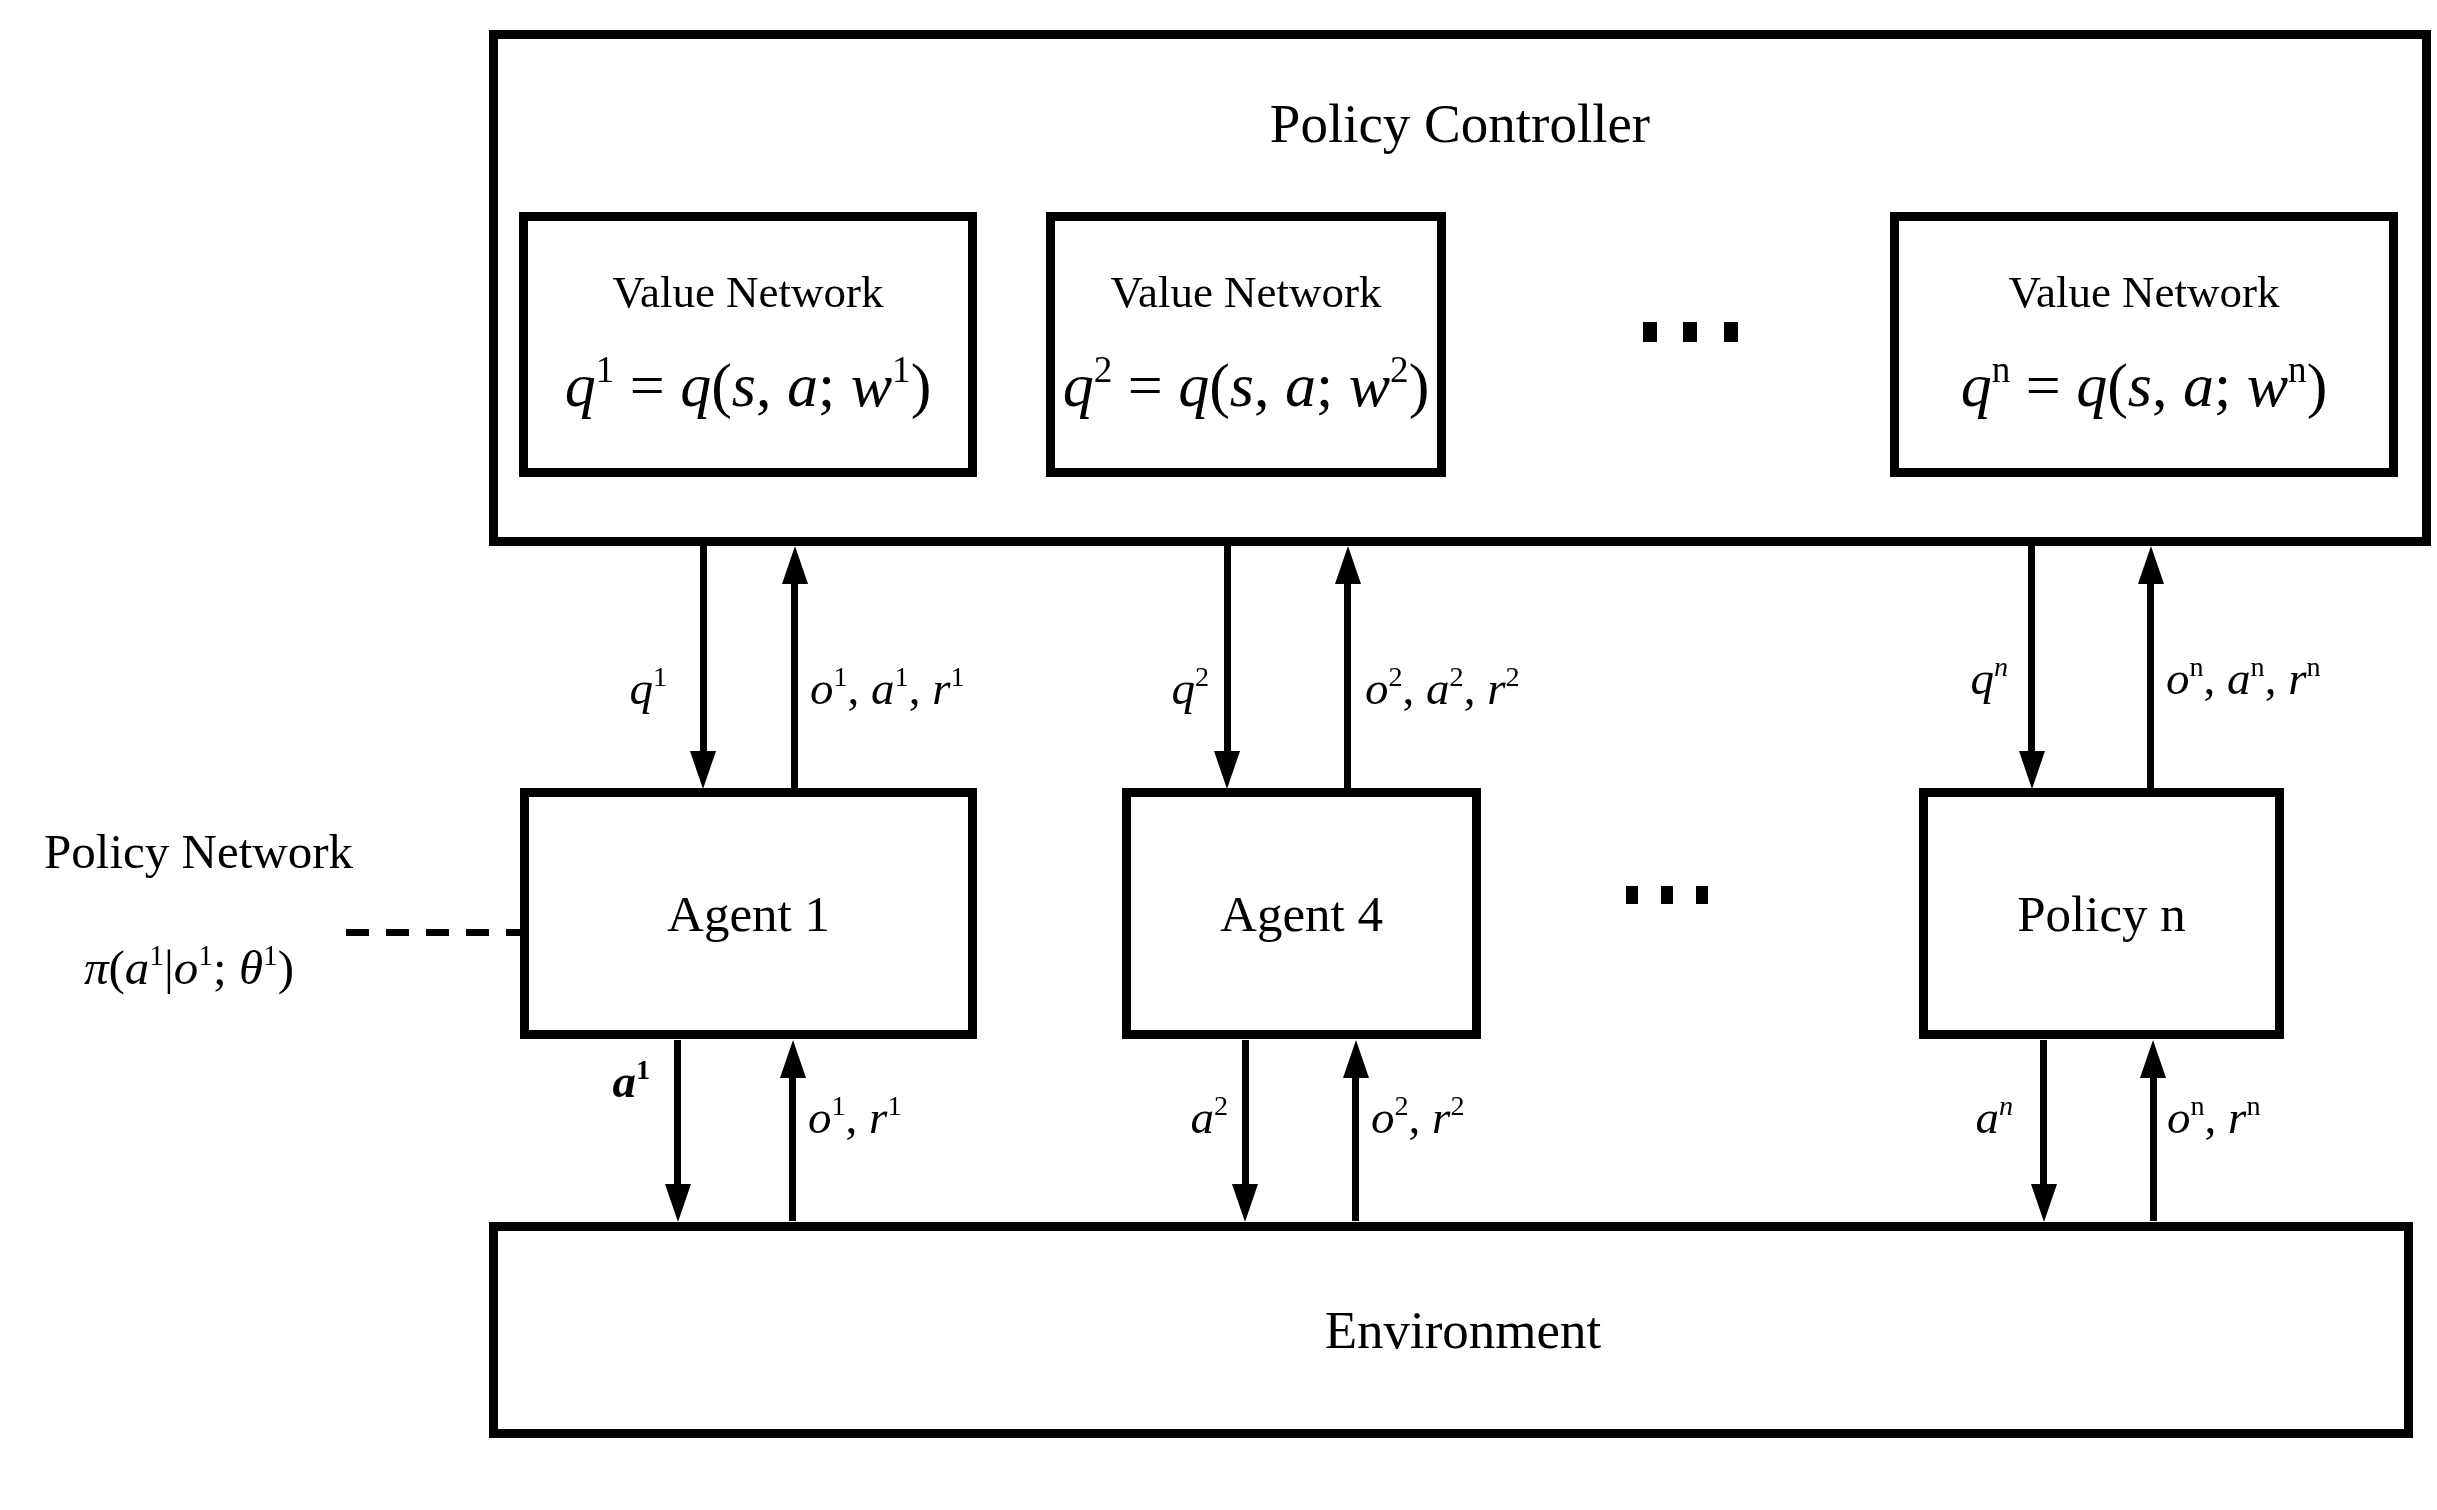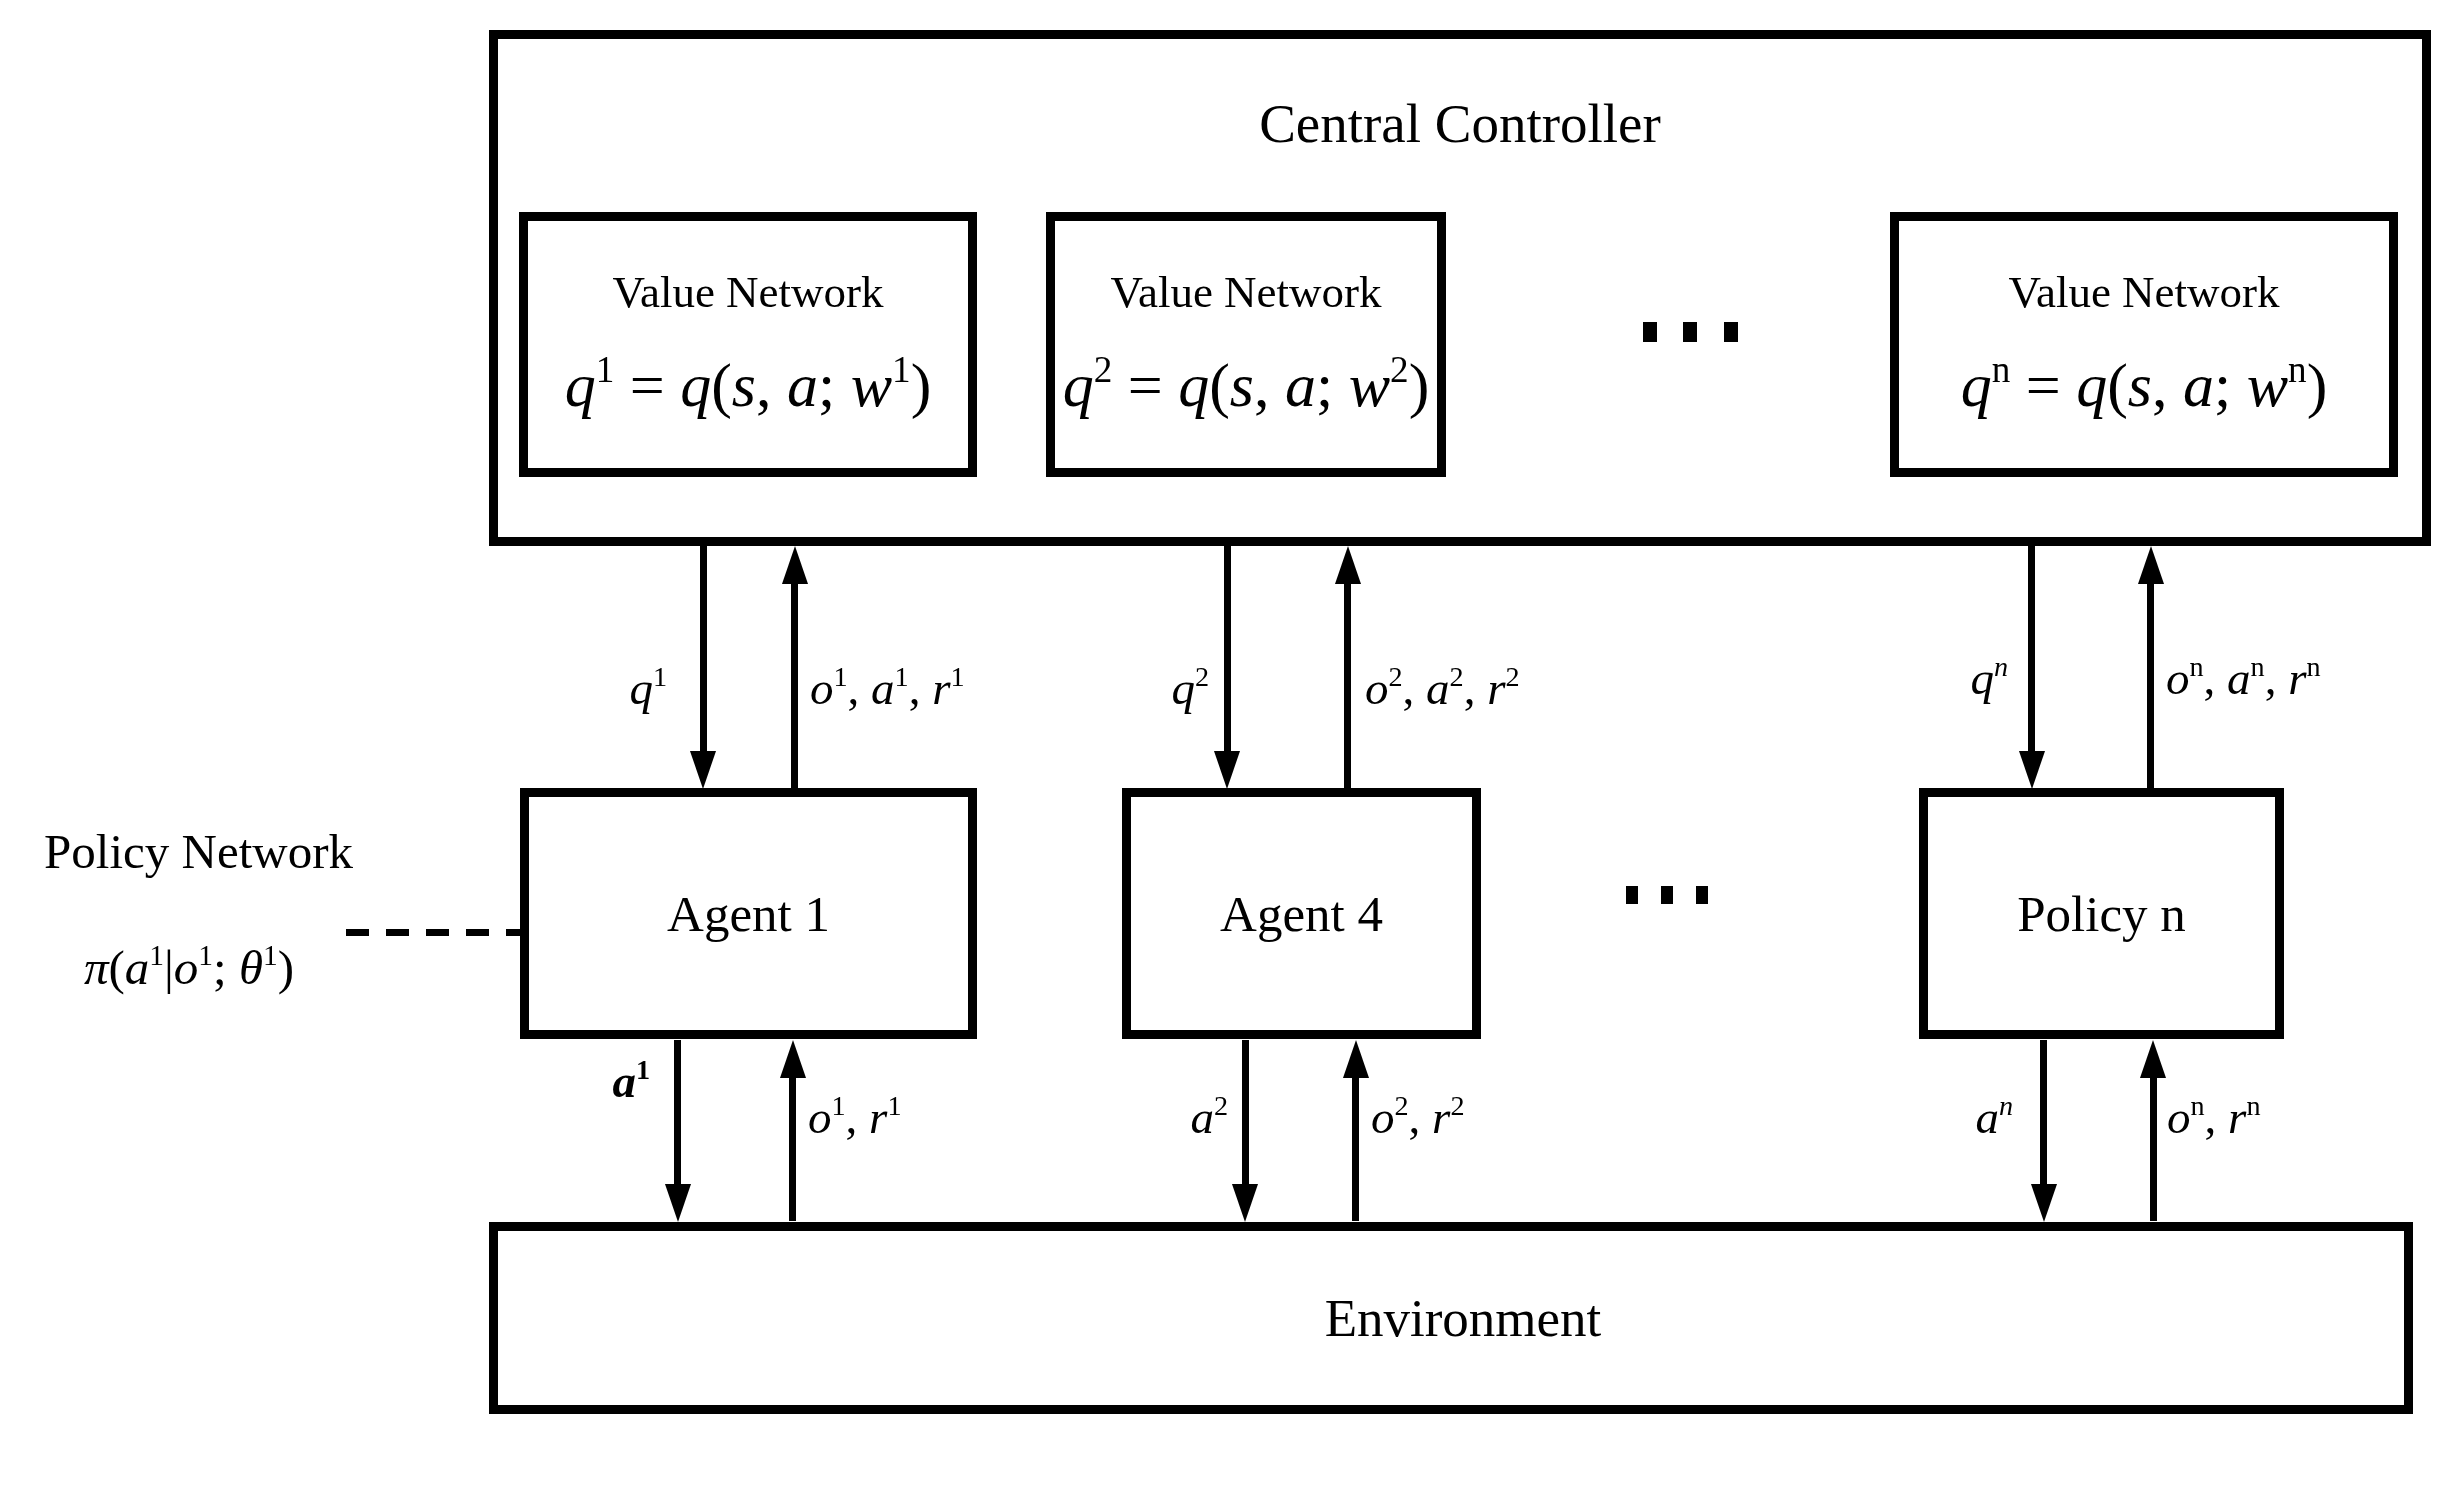--- a/index.html
+++ b/index.html
@@ -38,21 +38,21 @@
                     font-size:49px; }
   .msup { font-size:60%; position:relative; top:-0.65em; }
   .mi   { font-style:italic; }
 </style>
 </head>
 <body>
 
 <div class="canvas">
 
   <div class="box" style="left:489px; top:30px; width:1942px; height:516px;"></div>
-  <div class="cc-title">Central Controller</div>
+  <div class="cc-title">Policy Controller</div>
 
   <div class="box cflex col" style="left:519px; top:212px; width:458px; height:265px;">
     <div class="vn-name">Value Network</div>
     <div class="vn-formula"><span class="mi">q</span><span class="msup">1</span><span> </span><span>=</span><span> </span><span class="mi">q</span><span>(</span><span class="mi">s</span><span>,</span><span> </span><span class="mi">a</span><span>;</span><span> </span><span class="mi">w</span><span class="msup">1</span><span>)</span></div>
   </div>
   <div class="box cflex col" style="left:1046px; top:212px; width:400px; height:265px;">
     <div class="vn-name">Value Network</div>
     <div class="vn-formula"><span class="mi">q</span><span class="msup">2</span><span> </span><span>=</span><span> </span><span class="mi">q</span><span>(</span><span class="mi">s</span><span>,</span><span> </span><span class="mi">a</span><span>;</span><span> </span><span class="mi">w</span><span class="msup">2</span><span>)</span></div>
   </div>
   <div class="box cflex col" style="left:1890px; top:212px; width:508px; height:265px;">
@@ -145,18 +145,18 @@
     <div class="vline" style="left:2040px; top:1040px; height:144px;"></div>
     <div class="ahead down" style="left:2031px; top:1184px;"></div>
   </div>
   <div>
     <div class="ahead up" style="left:2140px; top:1040px;"></div>
     <div class="vline" style="left:2150px; top:1076px; height:145px;"></div>
   </div>
   <div class="lbl right" style="left:1871px; top:1090px;"><span class="mi">a</span><span class="msup mi">n</span></div>
   <div class="lbl" style="left:2167px; top:1090px;"><span class="mi">o</span><span class="msup">n</span><span>,</span><span> </span><span class="mi">r</span><span class="msup">n</span></div>
 
-  <div class="box cflex" style="left:489px; top:1222px; width:1924px; height:192px;padding-left:24px;">
+  <div class="box cflex" style="left:489px; top:1222px; width:1924px; height:216px;padding-left:24px;">
     <div class="env-label">Environment</div>
   </div>
 
 </div>
 
 
 </body></html>

